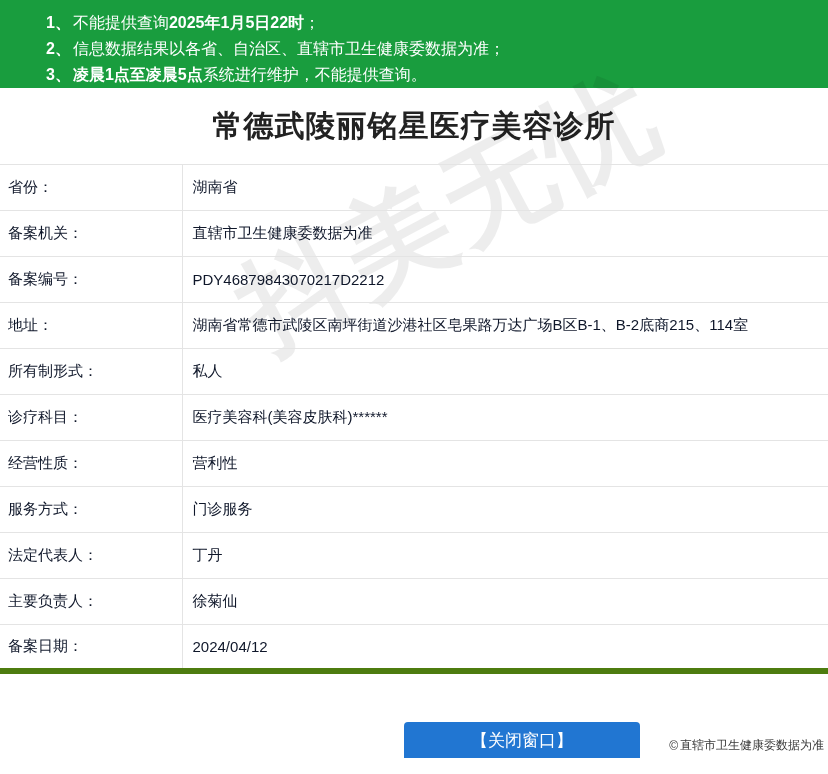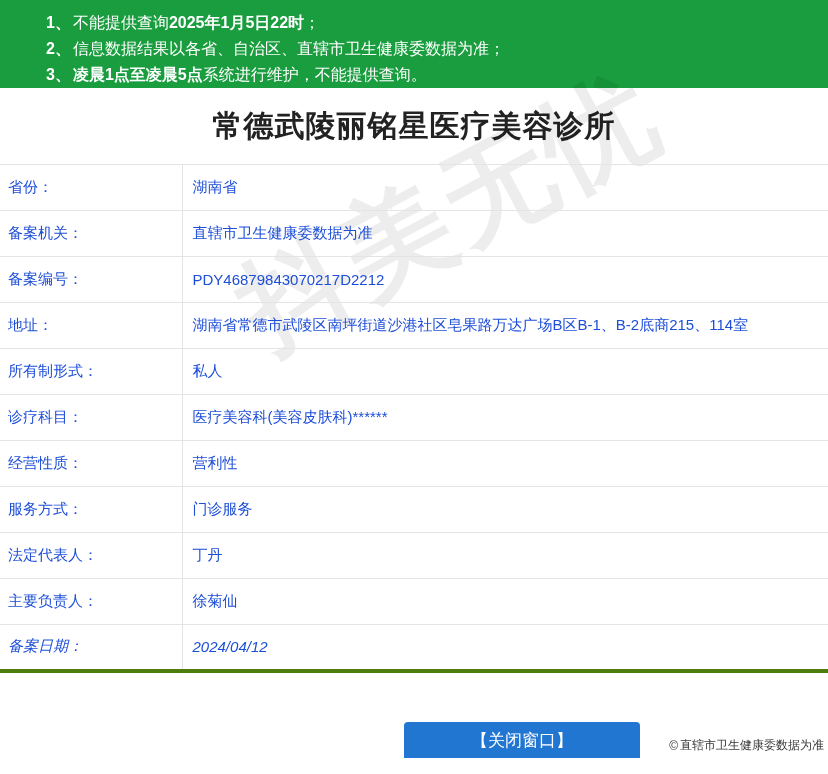--- a/index.html
+++ b/index.html
@@ -57,27 +57,26 @@
   .info-table {
     width: 828px;
     border-collapse: collapse;
     position: relative;
     z-index: 2;
   }
   .info-table tr {
     border-top: 1px solid #e4e4e4;
   }
   .info-table tr:last-child {
-    border-bottom: 4px solid #4d7c0f;
-    font-style: italic;
+    border-bottom: 6px solid #4d7c0f;
   }
   .info-table td {
     padding: 6px 0;
     font-size: 15px;
-    color: #1d4ed8;
+    color: #0f172a;
     vertical-align: middle;
     height: 46px;
   }
   .col-label {
     width: 182px;
     padding-left: 8px !important;
     color: #333;
   }
   .col-value {
     padding-left: 10px !important;

